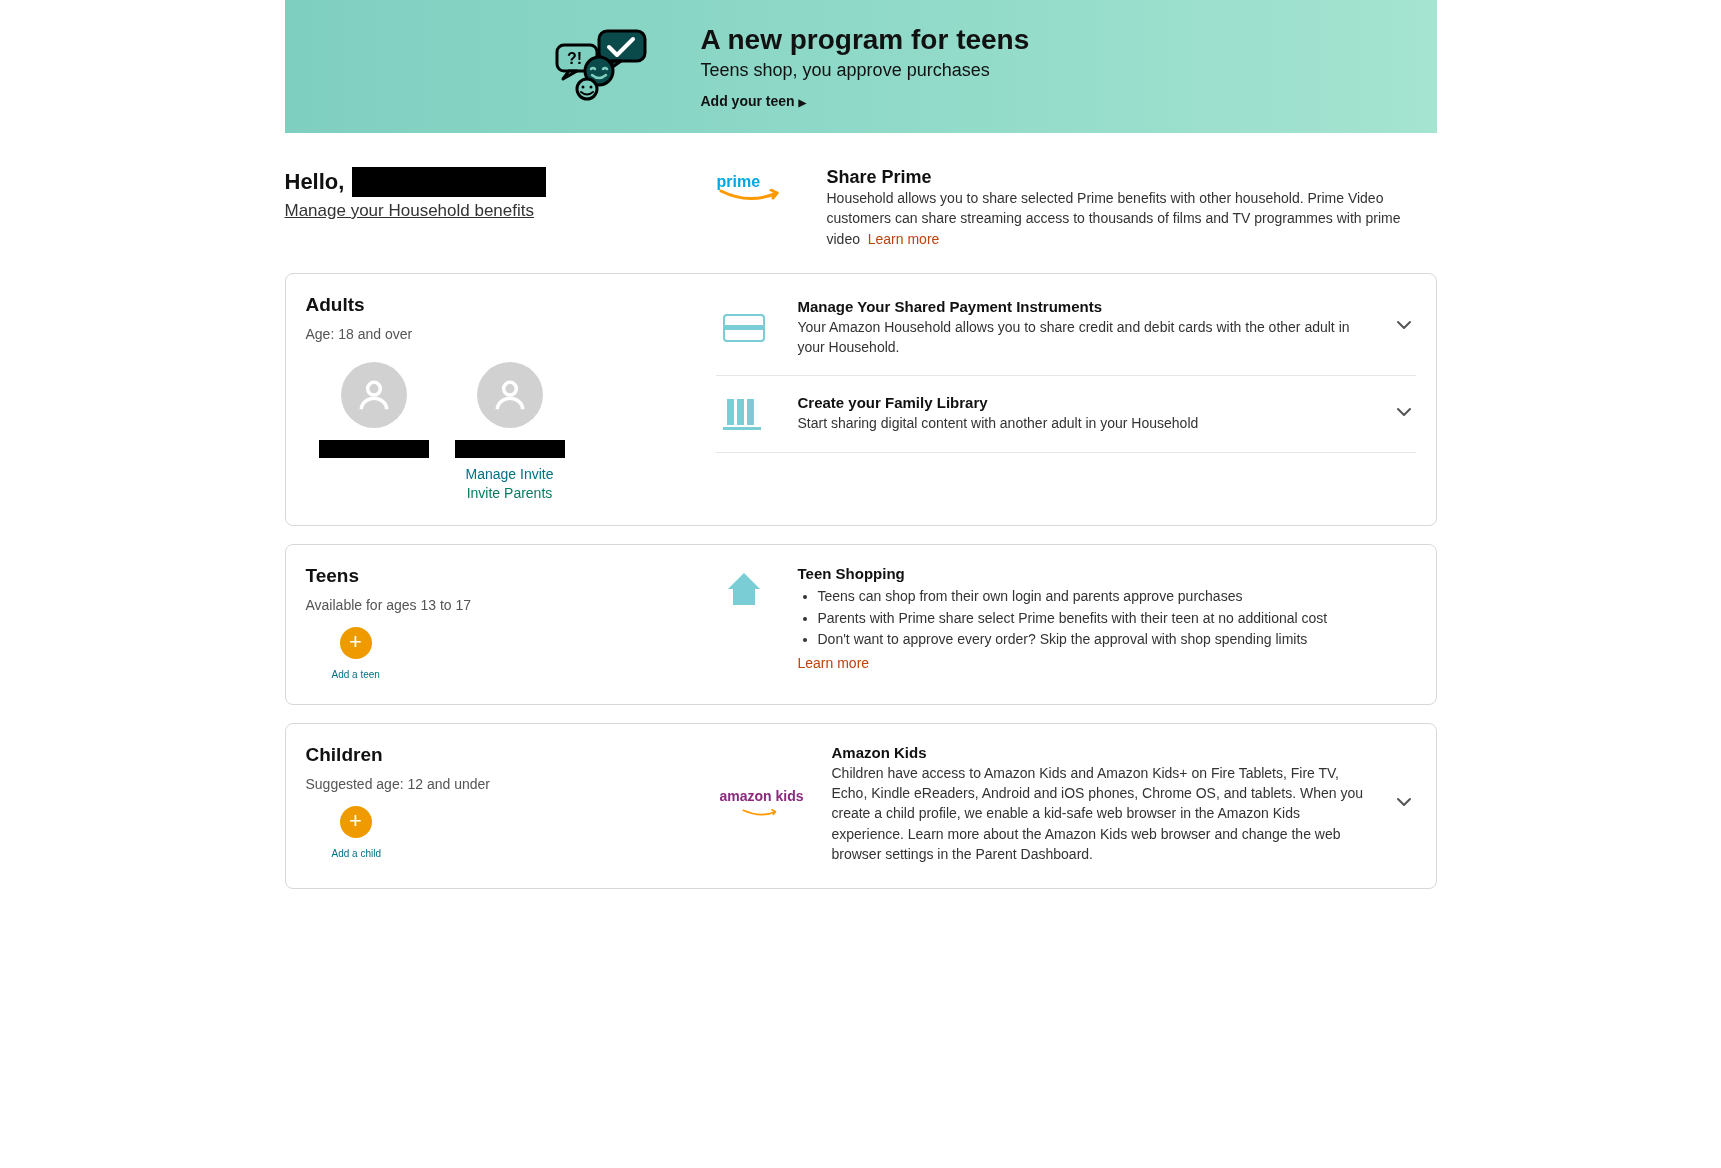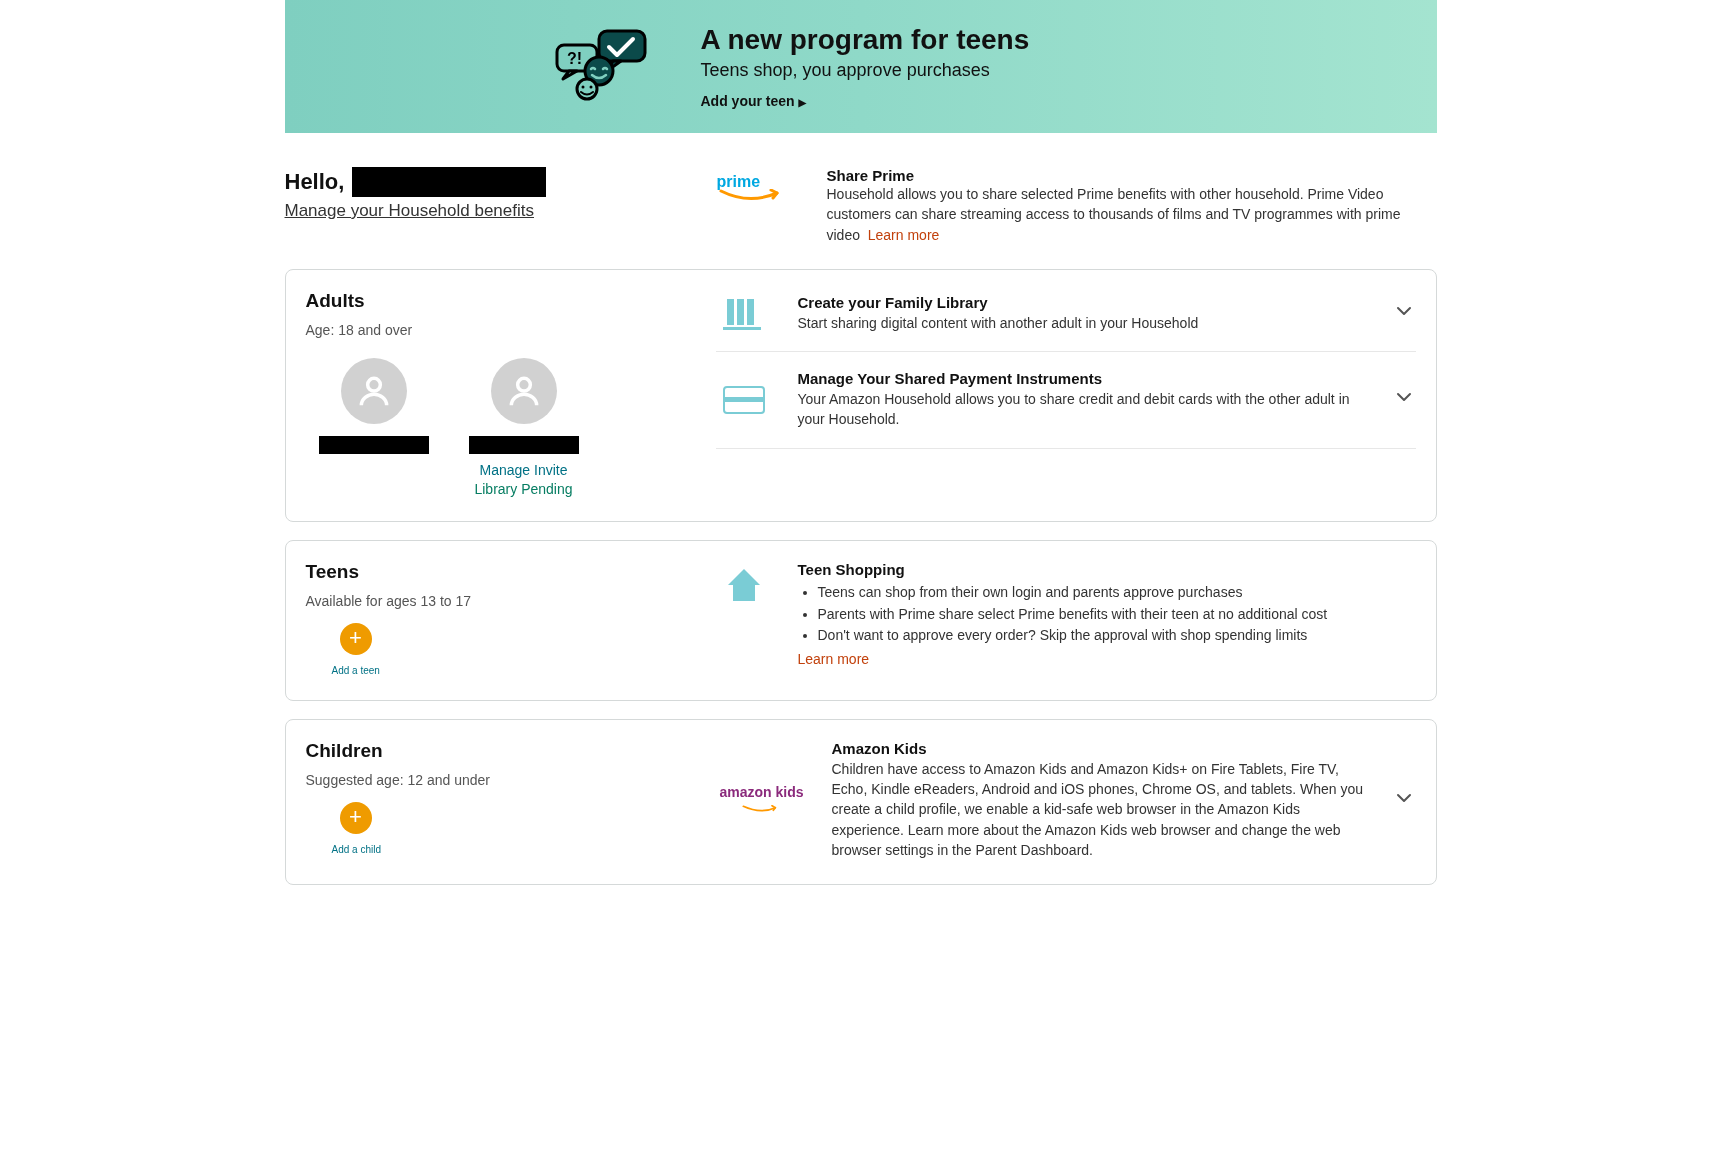--- a/index.html
+++ b/index.html
@@ -82,21 +82,21 @@
     margin-left: auto;
     width: 720px;
   }
   .prime-logo {
     width: 90px;
     flex-shrink: 0;
     margin-top: 6px;
   }
   .prime-text .t {
     font-weight: 700;
-    font-size: 15px;
+    font-size: 18px;
   }
   .prime-text .d {
     font-size: 14px;
     color: #333;
     line-height: 1.45;
   }
   .link {
     color: #c2410c;
     cursor: pointer;
   }
@@ -123,21 +123,21 @@
   }
   .card-left .age {
     font-size: 14px;
     color: #555;
     margin-top: 10px;
   }
 
   
   .avatars {
     display: flex;
-    gap: 14px;
+    gap: 0;
     margin-top: 20px;
   }
   .avatar-item {
     display: flex;
     flex-direction: column;
     align-items: center;
     width: 136px;
   }
   .avatar-circle {
     width: 66px; height: 66px;
@@ -344,61 +344,61 @@
         </div>
         <div class="avatar-item">
           <div class="avatar-circle">
             <svg viewBox="0 0 24 24" fill="none" stroke="#fff" stroke-width="2.2">
                 <circle cx="12" cy="8" r="4"></circle>
                 <path d="M4 21c0-4 4-7 8-7s8 3 8 7"></path>
               </svg>
           </div>
           <div class="redact-name"></div>
           <div class="manage-invite">Manage Invite</div>
-          <div class="pending">Library Pending</div>
+          <div class="pending">Invite Parents</div>
         </div>
       </div>
     </div>
     <div class="card-right">
+      <div class="rrow noborder" style="border-bottom:1px solid #e7e7e7;">
+        <div class="icon">
+          <svg width="46" height="34" viewBox="0 0 46 34">
+            <rect x="3" y="4" width="40" height="26" rx="3" fill="none" stroke="#7accd5" stroke-width="2"></rect>
+            <rect x="3" y="14" width="40" height="5" fill="#7accd5"></rect>
+          </svg>
+        </div>
+        <div class="txt">
+          <div class="t">Manage Your Shared Payment Instruments</div>
+          <div class="d">Your Amazon Household allows you to share credit and debit cards with the other adult in your Household.</div>
+        </div>
+        <div class="chev">
+          <svg width="16" height="16" viewBox="0 0 16 16">
+              <path d="M2 5 L8 11 L14 5" stroke="#555" stroke-width="2" fill="none" stroke-linecap="round" stroke-linejoin="round"></path>
+            </svg>
+        </div>
+      </div>
       <div class="rrow">
         <div class="icon">
           <svg width="46" height="38" viewBox="0 0 46 38">
             <rect x="6" y="4" width="7" height="26" fill="#7accd5"></rect>
             <rect x="16" y="4" width="7" height="26" fill="#7accd5"></rect>
             <rect x="26" y="4" width="7" height="26" fill="#7accd5"></rect>
             <rect x="2" y="32" width="38" height="3" fill="#7accd5"></rect>
           </svg>
         </div>
         <div class="txt">
           <div class="t">Create your Family Library</div>
           <div class="d">Start sharing digital content with another adult in your Household</div>
         </div>
         <div class="chev">
           <svg width="16" height="16" viewBox="0 0 16 16">
               <path d="M2 5 L8 11 L14 5" stroke="#555" stroke-width="2" fill="none" stroke-linecap="round" stroke-linejoin="round"></path>
             </svg>
         </div>
       </div>
-      <div class="rrow noborder" style="border-bottom:1px solid #e7e7e7;">
-        <div class="icon">
-          <svg width="46" height="34" viewBox="0 0 46 34">
-            <rect x="3" y="4" width="40" height="26" rx="3" fill="none" stroke="#7accd5" stroke-width="2"></rect>
-            <rect x="3" y="14" width="40" height="5" fill="#7accd5"></rect>
-          </svg>
-        </div>
-        <div class="txt">
-          <div class="t">Manage Your Shared Payment Instruments</div>
-          <div class="d">Your Amazon Household allows you to share credit and debit cards with the other adult in your Household.</div>
-        </div>
-        <div class="chev">
-          <svg width="16" height="16" viewBox="0 0 16 16">
-              <path d="M2 5 L8 11 L14 5" stroke="#555" stroke-width="2" fill="none" stroke-linecap="round" stroke-linejoin="round"></path>
-            </svg>
-        </div>
-      </div>
     </div>
   </div>
 
   <div class="card">
     <div class="card-left">
       <h2>Teens</h2>
       <div class="age">Available for ages 13 to 17</div>
       <div class="add-col">
         <div class="add-btn">+</div>
         <div class="add-label">Add a teen</div>

